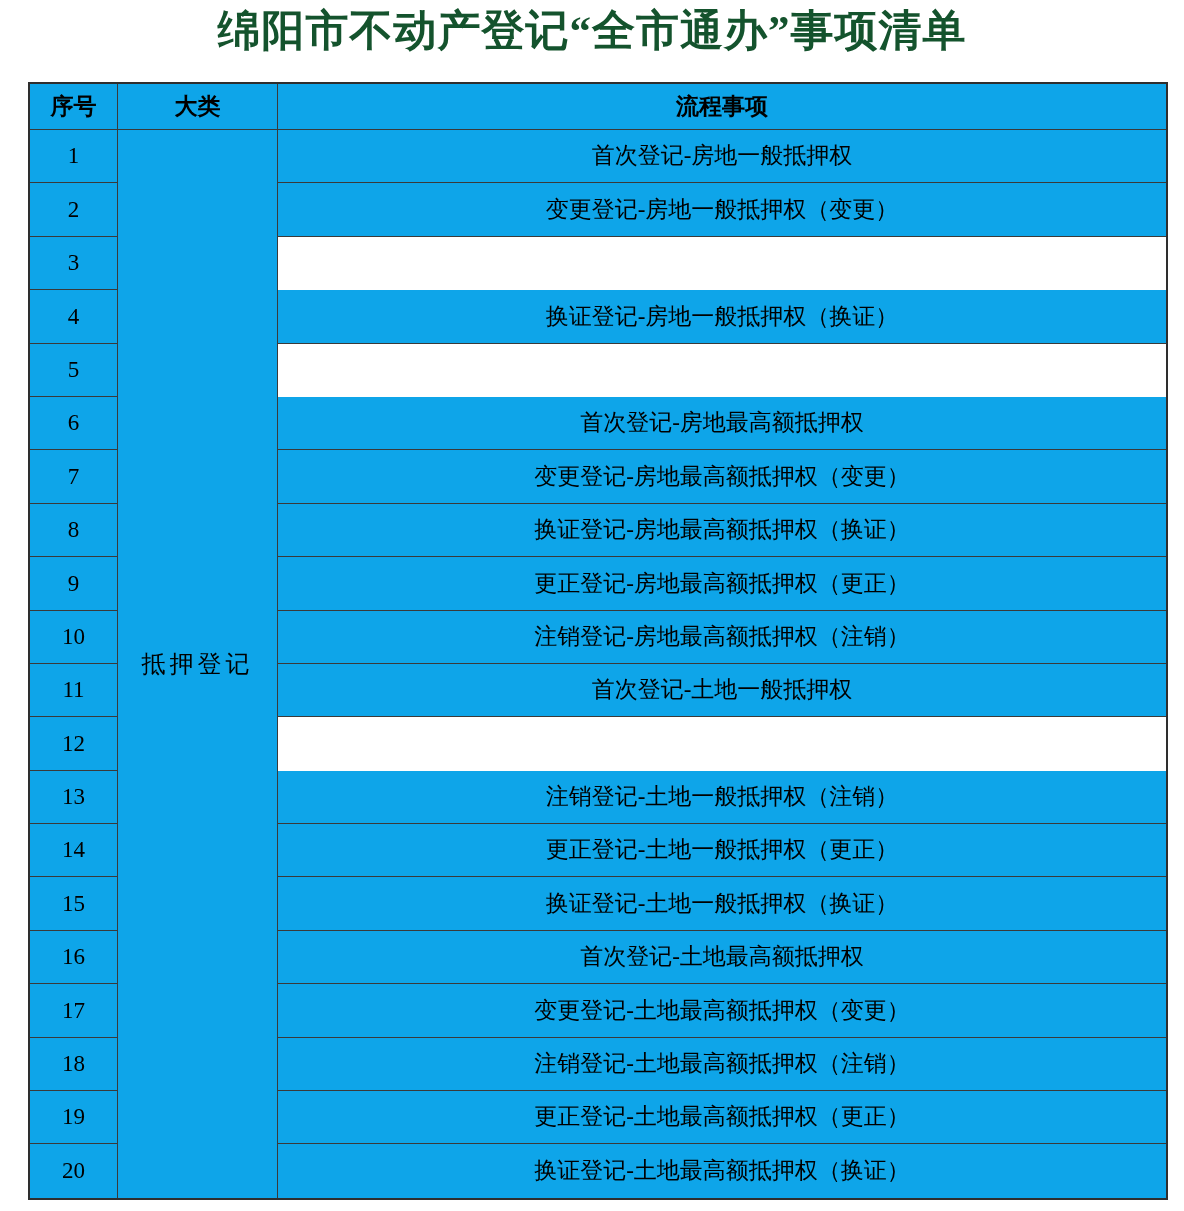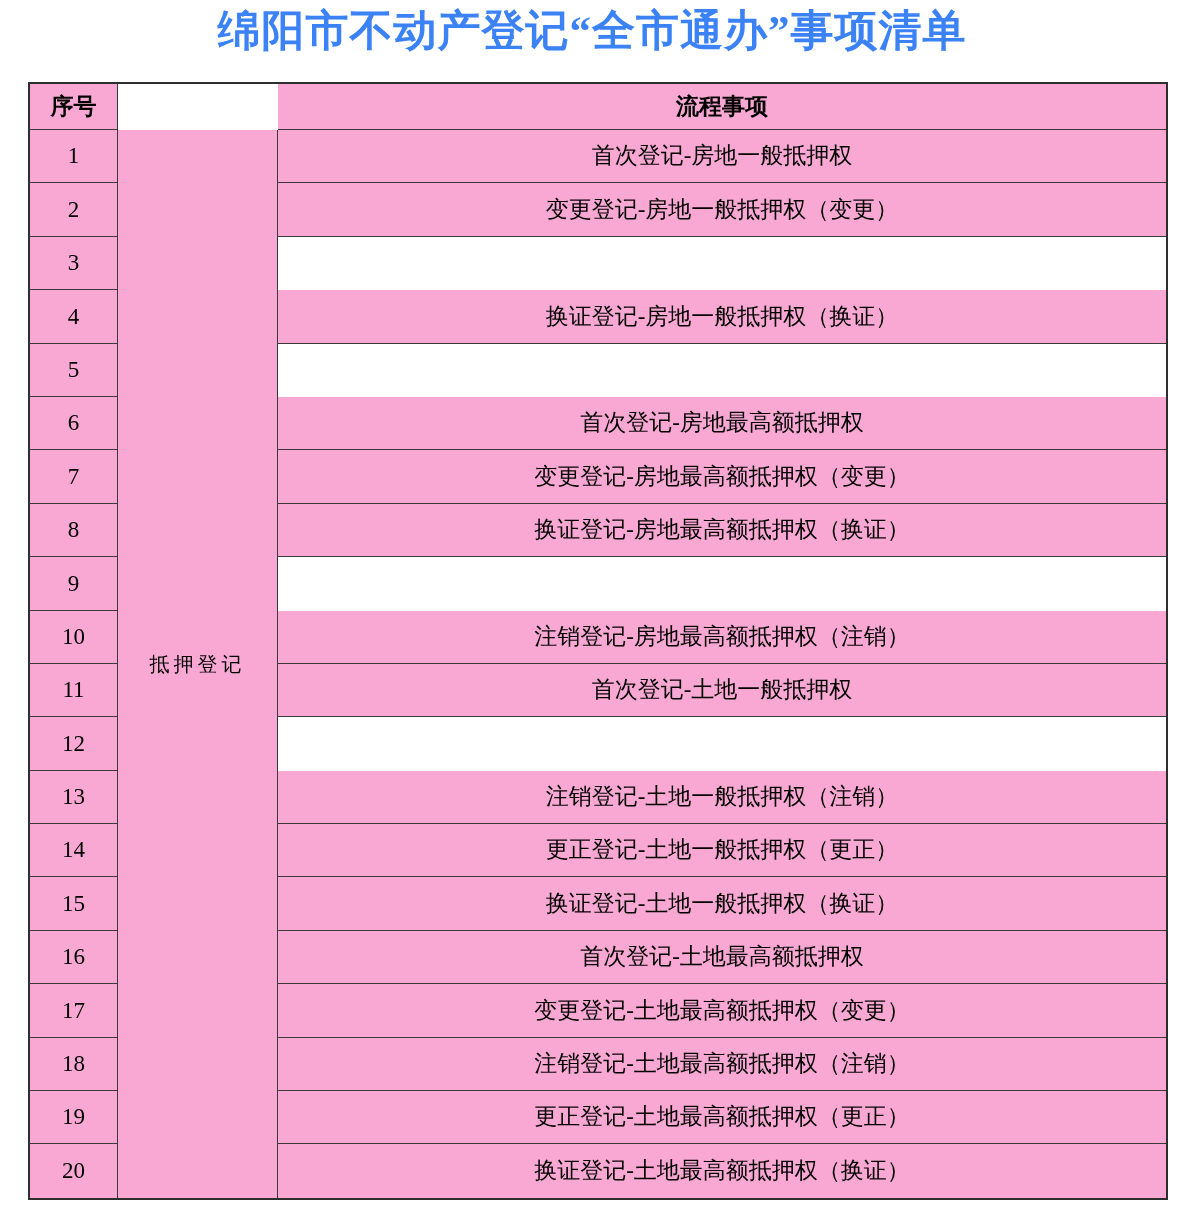--- a/index.html
+++ b/index.html
@@ -20,21 +20,21 @@
   }
   .doc-title {
     margin: 0;
     padding-top: 6px;
     text-align: center;
     font-size: 43px;
     line-height: 1.18;
     font-weight: 900;
     letter-spacing: 1px;
     font-family: "Liberation Serif", "DejaVu Serif", serif;
-    color: #3b82f6;
+    color: #14532d;
   }
   .grid-table {
     position: absolute;
     left: 28px;
     top: 82px;
     width: 1140px;
     display: grid;
     grid-template-columns: 88px 160px 1fr;
     grid-template-rows: 46px repeat(20, 53.4px);
     border: 2.5px solid #2e2e2e;
@@ -45,53 +45,54 @@
     display: flex;
     align-items: center;
     justify-content: center;
     text-align: center;
     border-right: 1.8px solid #3a3a3a;
     border-bottom: 1.8px solid #3a3a3a;
     font-size: 23px;
     line-height: 1.2;
     box-sizing: border-box;
     padding: 2px 6px;
-    background: #f9a8d4;
+    background: #0ea5e9;
   }
   .hdr {
     font-weight: bold;
     font-size: 23px;
   }
   .h1 { grid-column: 1; grid-row: 1; }
   .h2 { grid-column: 2; grid-row: 1; }
   .h3 { grid-column: 3; grid-row: 1; border-right: none; }
   .c-seq  { grid-column: 1; font-size: 23px; }
   .c-item { grid-column: 3; border-right: none; }
   .c-cat {
     grid-column: 2;
     grid-row: 2 / span 20;
     border-bottom: none;
     letter-spacing: 4px;
-    font-size: 20px;
+    font-size: 24px;
     font-family: Liberation Serif, serif;
   }
   
   .grid-table > .cell:nth-last-child(-n+2) { border-bottom: none; }
 </style>
 </head>
 <body>
 
 <div class="page">
 
   <h1 class="doc-title">绵阳市不动产登记“全市通办”事项清单</h1>
 
   <div class="grid-table">
 
     <div class="cell hdr h1">序号</div>
 
+    <div class="cell hdr h2">大类</div>
 
     <div class="cell hdr h3">流程事项</div>
 
     <div class="cell c-cat">抵押登记</div>
 
       <div class="cell c-seq">1</div>
       <div class="cell c-item">首次登记-房地一般抵押权</div>
 
       <div class="cell c-seq">2</div>
       <div class="cell c-item">变更登记-房地一般抵押权（变更）</div>
@@ -106,20 +107,21 @@
       <div class="cell c-seq">6</div>
       <div class="cell c-item">首次登记-房地最高额抵押权</div>
 
       <div class="cell c-seq">7</div>
       <div class="cell c-item">变更登记-房地最高额抵押权（变更）</div>
 
       <div class="cell c-seq">8</div>
       <div class="cell c-item">换证登记-房地最高额抵押权（换证）</div>
 
       <div class="cell c-seq">9</div>
+      <div class="cell c-item">更正登记-房地最高额抵押权（更正）</div>
 
       <div class="cell c-seq">10</div>
       <div class="cell c-item">注销登记-房地最高额抵押权（注销）</div>
 
       <div class="cell c-seq">11</div>
       <div class="cell c-item">首次登记-土地一般抵押权</div>
 
       <div class="cell c-seq">12</div>
 
       <div class="cell c-seq">13</div>

